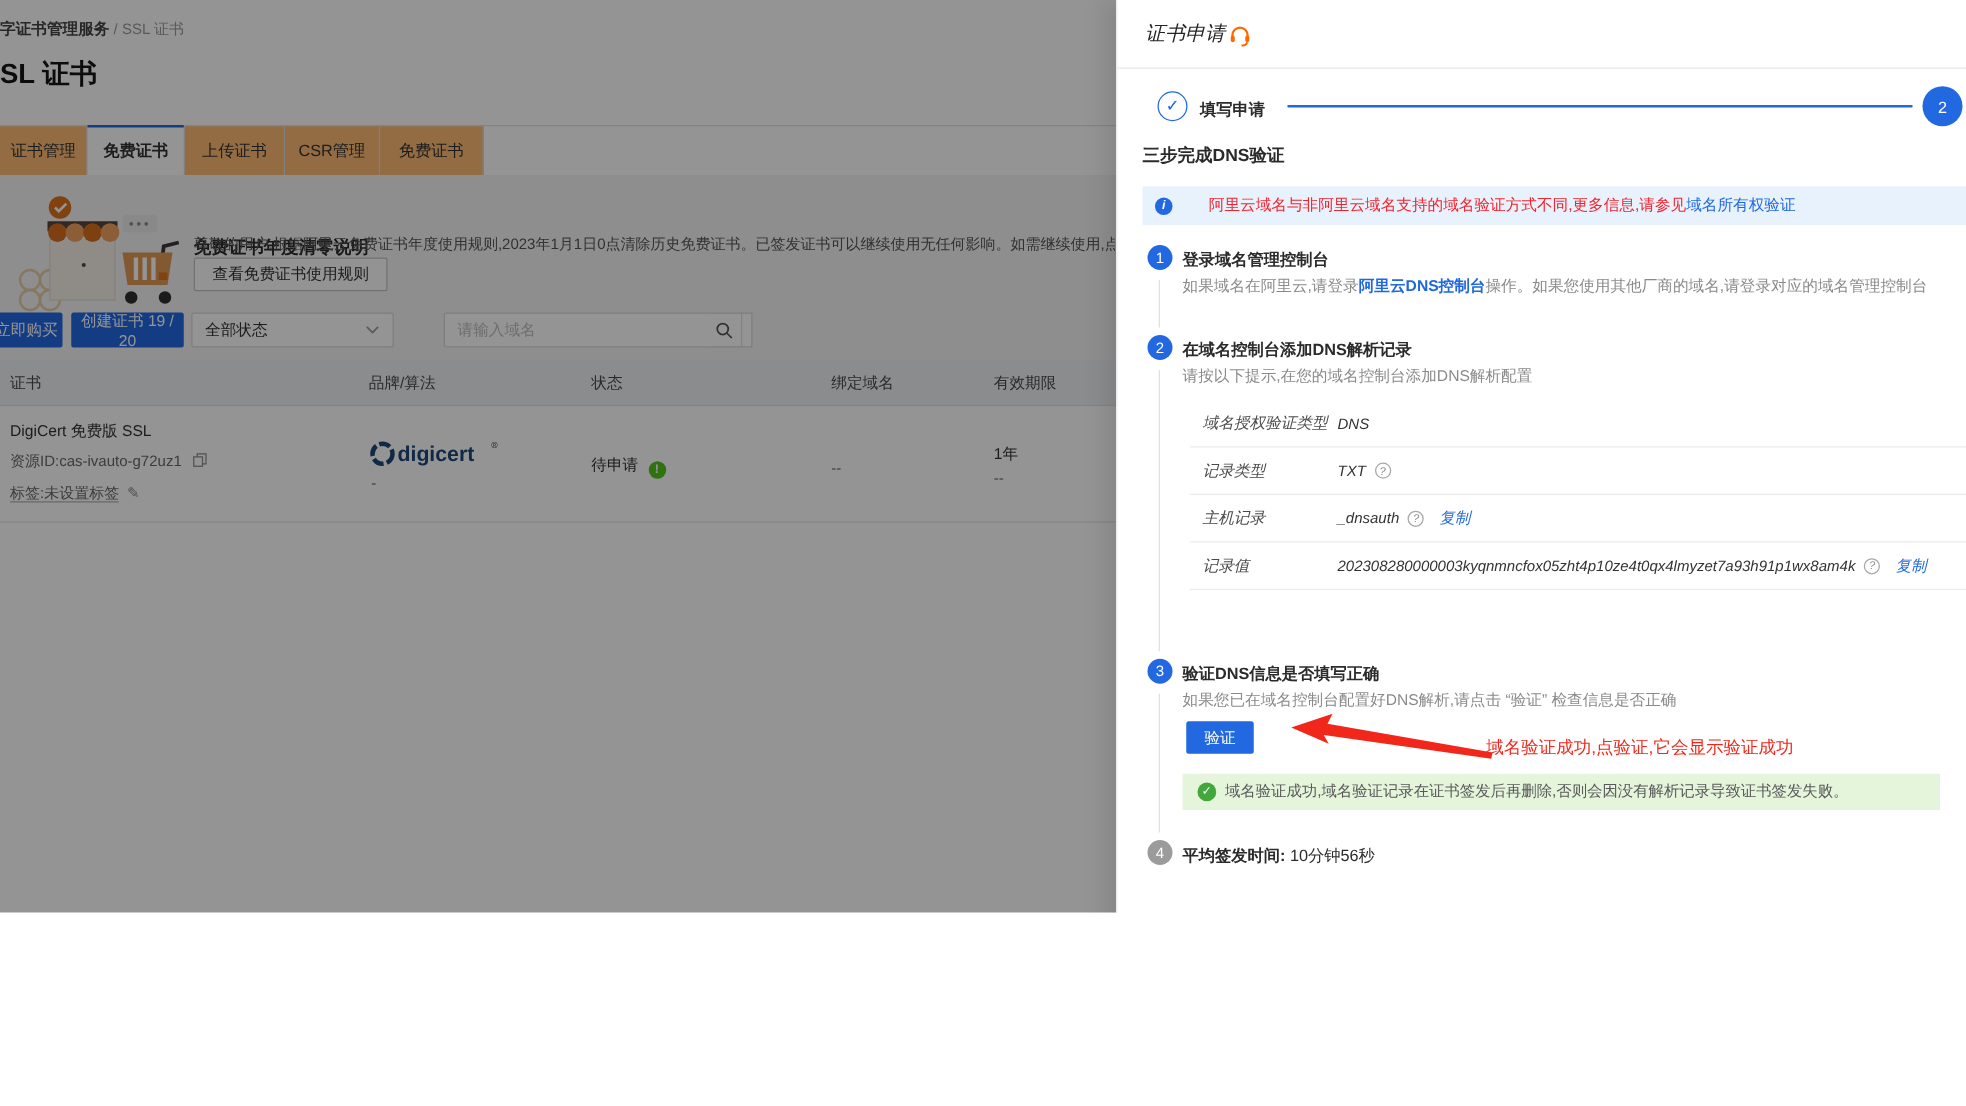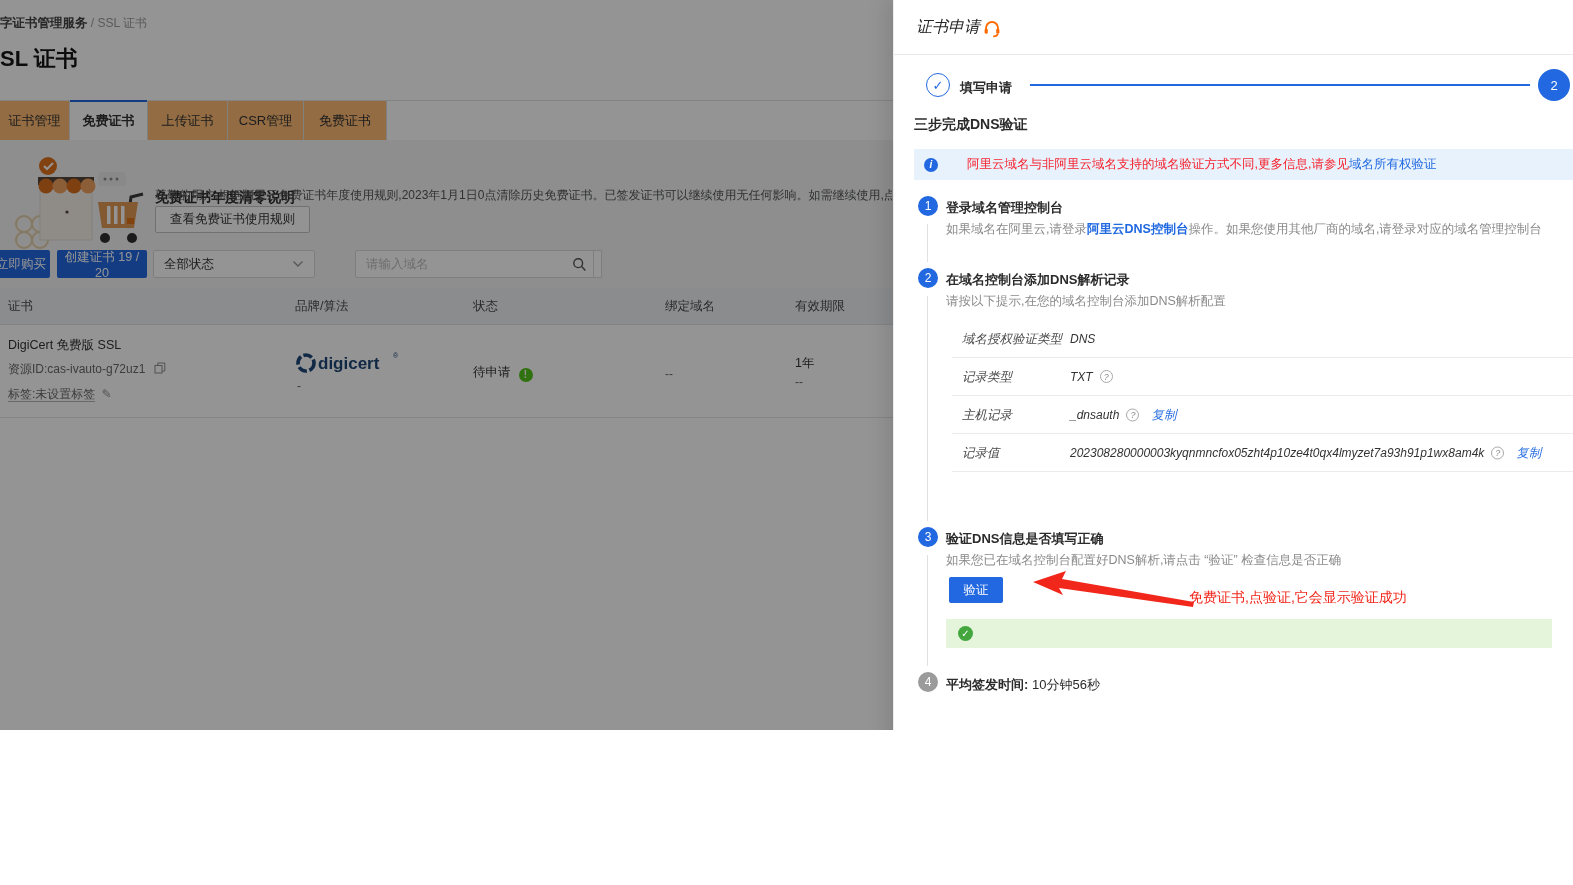--- a/index.html
+++ b/index.html
@@ -261,24 +261,25 @@
 
     <div class="stepnum" style="left:24px;top:527px;">3</div>
     <div class="step-title" style="left:52px;top:530px;">验证DNS信息是否填写正确</div>
     <div class="step-desc" style="left:52px;top:552px;">如果您已在域名控制台配置好DNS解析,请点击 “验证” 检查信息是否正确</div>
     <div class="vline" style="top:555px;height:111px;"></div>
     <button class="btn-blue verify-btn">验证</button>
 
     <svg class="abs" style="left:110px;top:566px;" width="200" height="46" viewBox="0 0 200 46">
       <polygon points="29,16 62,5 58,13 190,36 189,41 55,22 59,29" fill="#f2271c"></polygon>
     </svg>
-    <div class="annot">免费证书,点验证,它会显示验证成功</div>
+    <div class="annot">域名验证成功,点验证,它会显示验证成功</div>
 
     <div class="success-alert">
       <span class="success-ico">✓</span>
+      <span>域名验证成功,域名验证记录在证书签发后再删除,否则会因没有解析记录导致证书签发失败。</span>
     </div>
 
     <div class="stepnum gray" style="left:24px;top:672px;">4</div>
     <div class="abs" style="left:52px;top:676px;font-size:13px;color:#2b2b2b;">
       <span style="font-weight:bold;">平均签发时间:</span>
       <span>10分钟56秒</span>
     </div>
 
     <div class="hline-sep" style="top:838px;"></div>
     <button class="footer-btn" style="left:29px;width:68px;">撤回申请</button>

